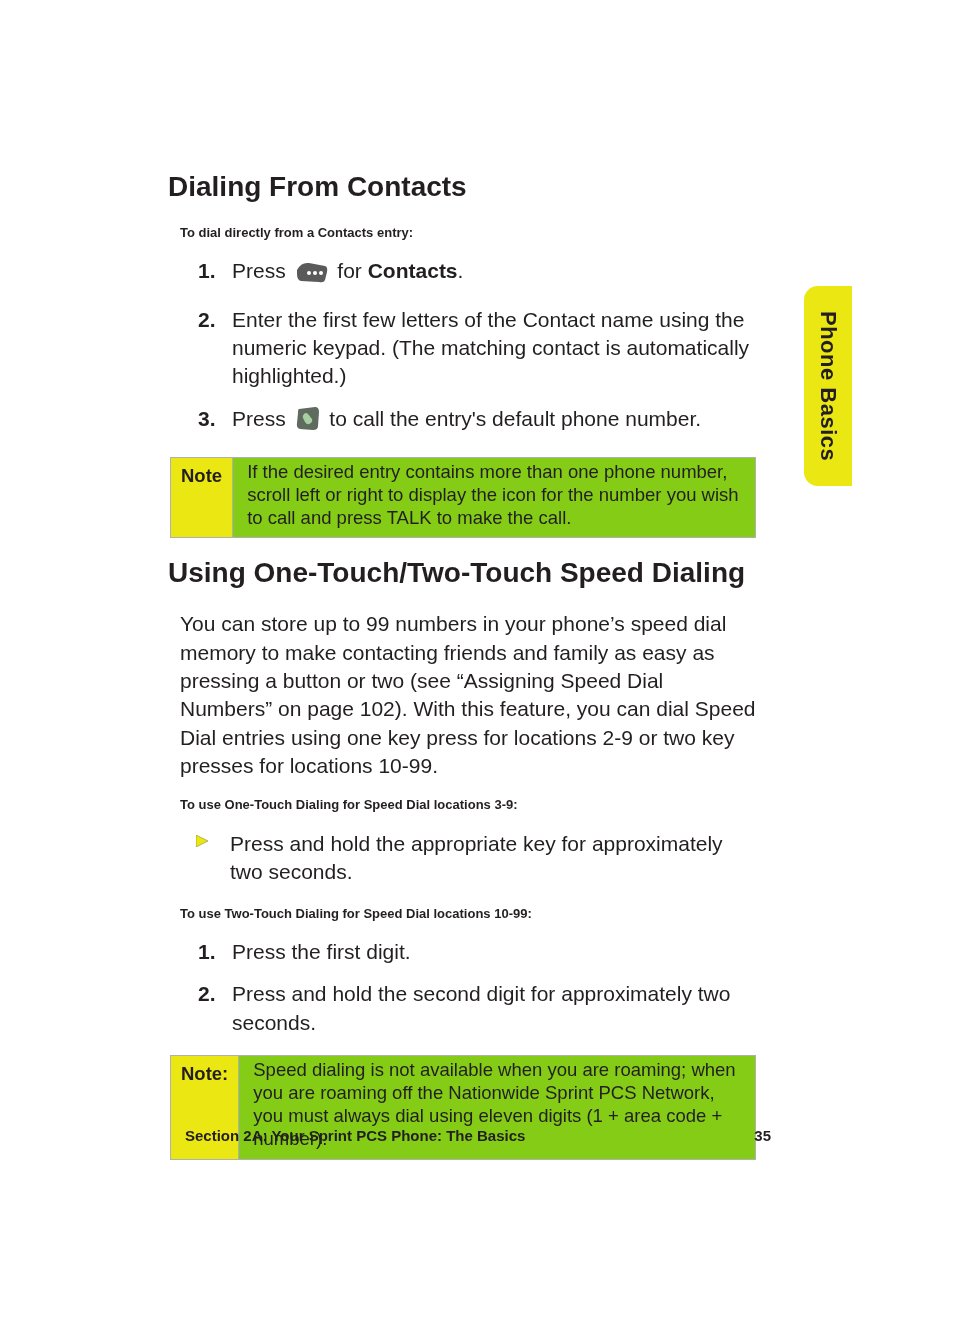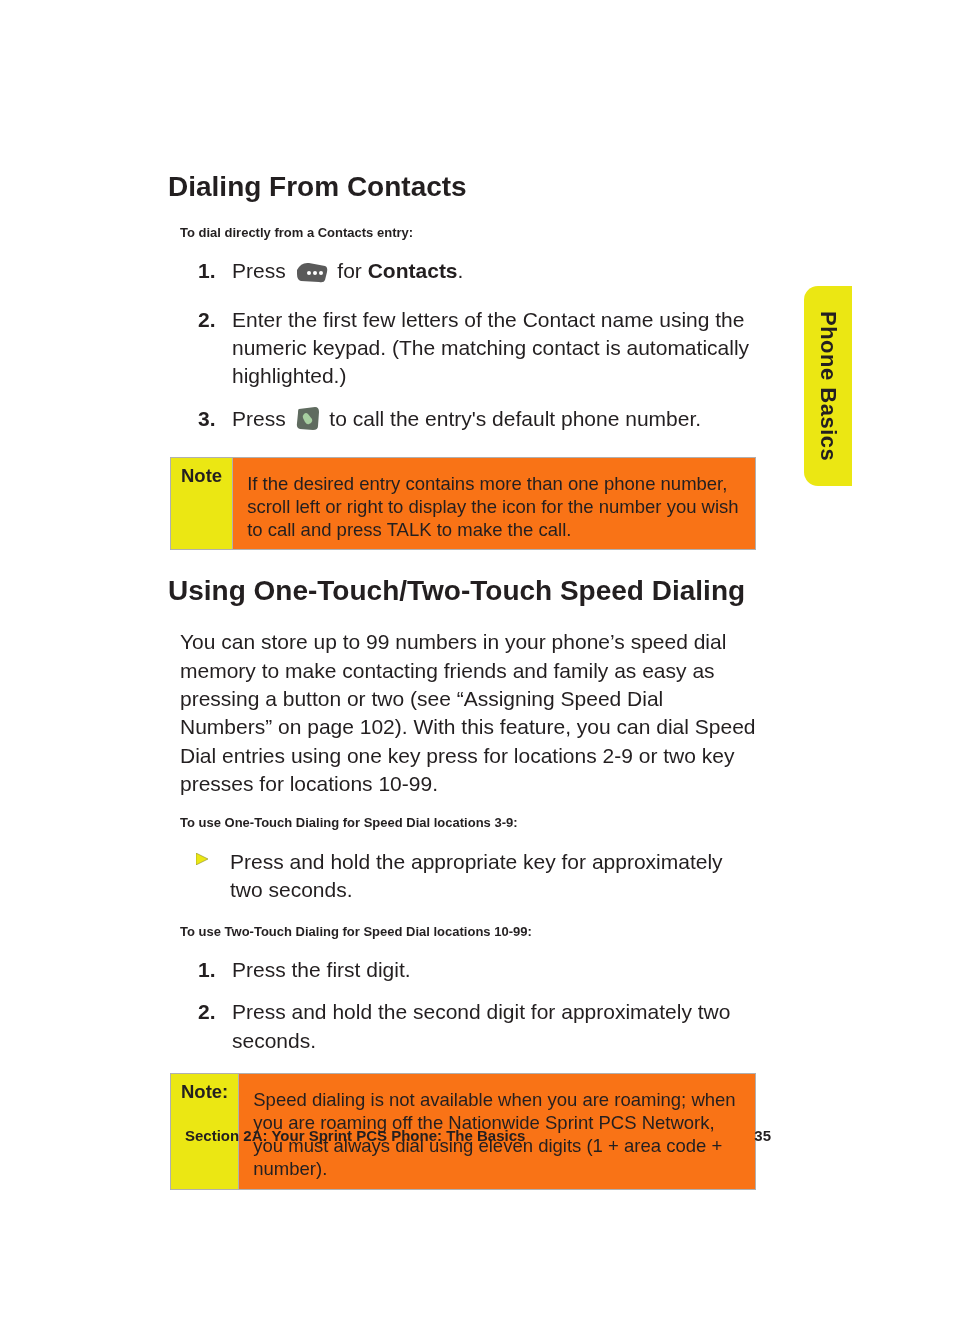--- a/index.html
+++ b/index.html
@@ -47,36 +47,36 @@
     flex: 1;
   }
   .icon-key {
     display: inline-block;
     vertical-align: -6px;
     margin: 0 3px;
   }
   .bold { font-weight: 700; }
   .note-box {
     border: 1px solid #b0b0b0;
-    background: #f97316;
-    display: flex;
-    margin: 6px 2px 22px 2px;
+    background: #84cc16;
+    display: flex;
+    margin: 6px 2px 16px 2px;
     font-size: 18.5px;
     line-height: 1.25;
   }
   .note-label {
     background: #ebe713;
     font-weight: 700;
     padding: 6px 10px 6px 10px;
     border-right: 1px solid #b0b0b0;
     white-space: nowrap;
     flex-shrink: 0;
   }
   .note-body {
-    padding: 14px 14px 8px 14px;
+    padding: 2px 14px 8px 14px;
   }
   .body-para {
     margin: 0 0 16px 12px;
     width: 578px;
   }
   ul.tri {
     list-style: none;
     margin: 12px 0 18px 28px;
   }
   ul.tri > li {

